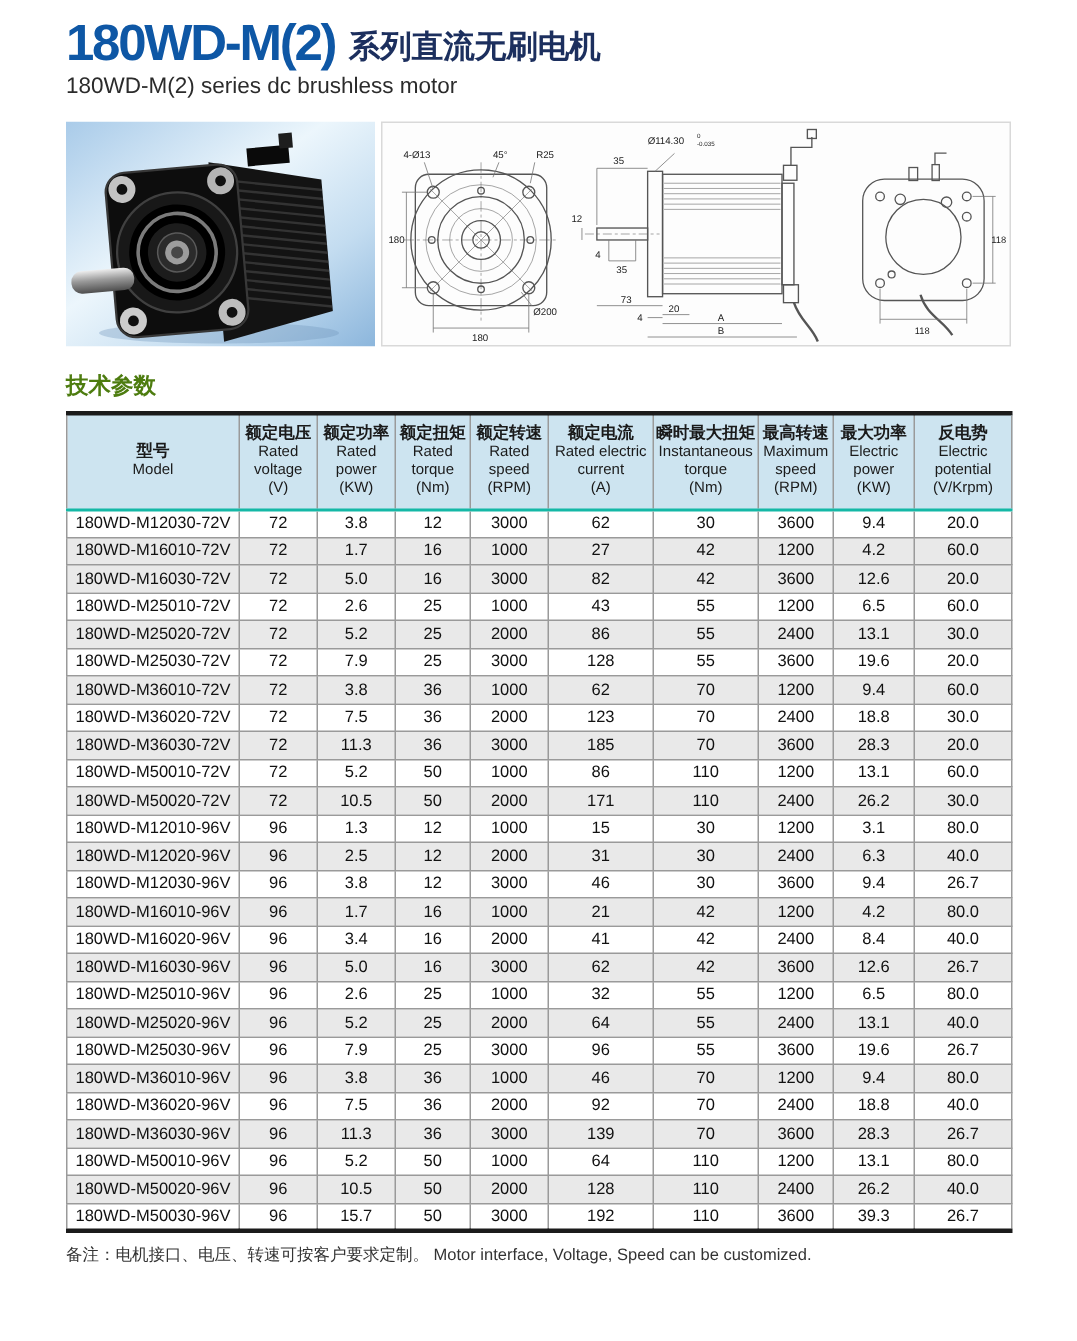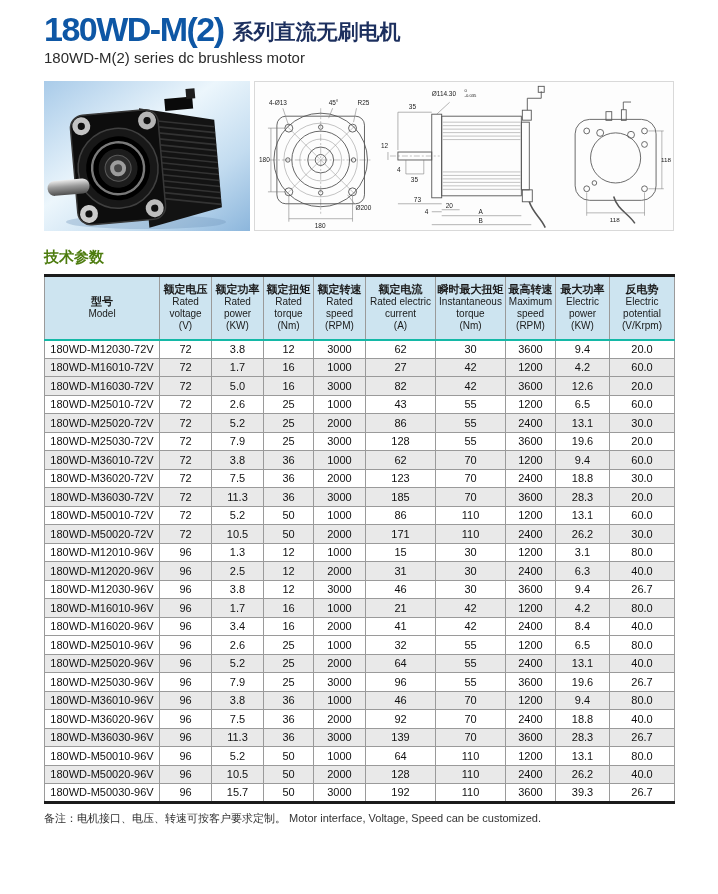--- a/index.html
+++ b/index.html
@@ -531,20 +531,32 @@
           <td>96</td>
           <td>3.4</td>
           <td>16</td>
           <td>2000</td>
           <td>41</td>
           <td>42</td>
           <td>2400</td>
           <td>8.4</td>
           <td>40.0</td>
         </tr>
+        <tr class="alt">
+          <td>180WD-M16030-96V</td>
+          <td>96</td>
+          <td>5.0</td>
+          <td>16</td>
+          <td>3000</td>
+          <td>62</td>
+          <td>42</td>
+          <td>3600</td>
+          <td>12.6</td>
+          <td>26.7</td>
+        </tr>
         <tr>
           <td>180WD-M25010-96V</td>
           <td>96</td>
           <td>2.6</td>
           <td>25</td>
           <td>1000</td>
           <td>32</td>
           <td>55</td>
           <td>1200</td>
           <td>6.5</td>

